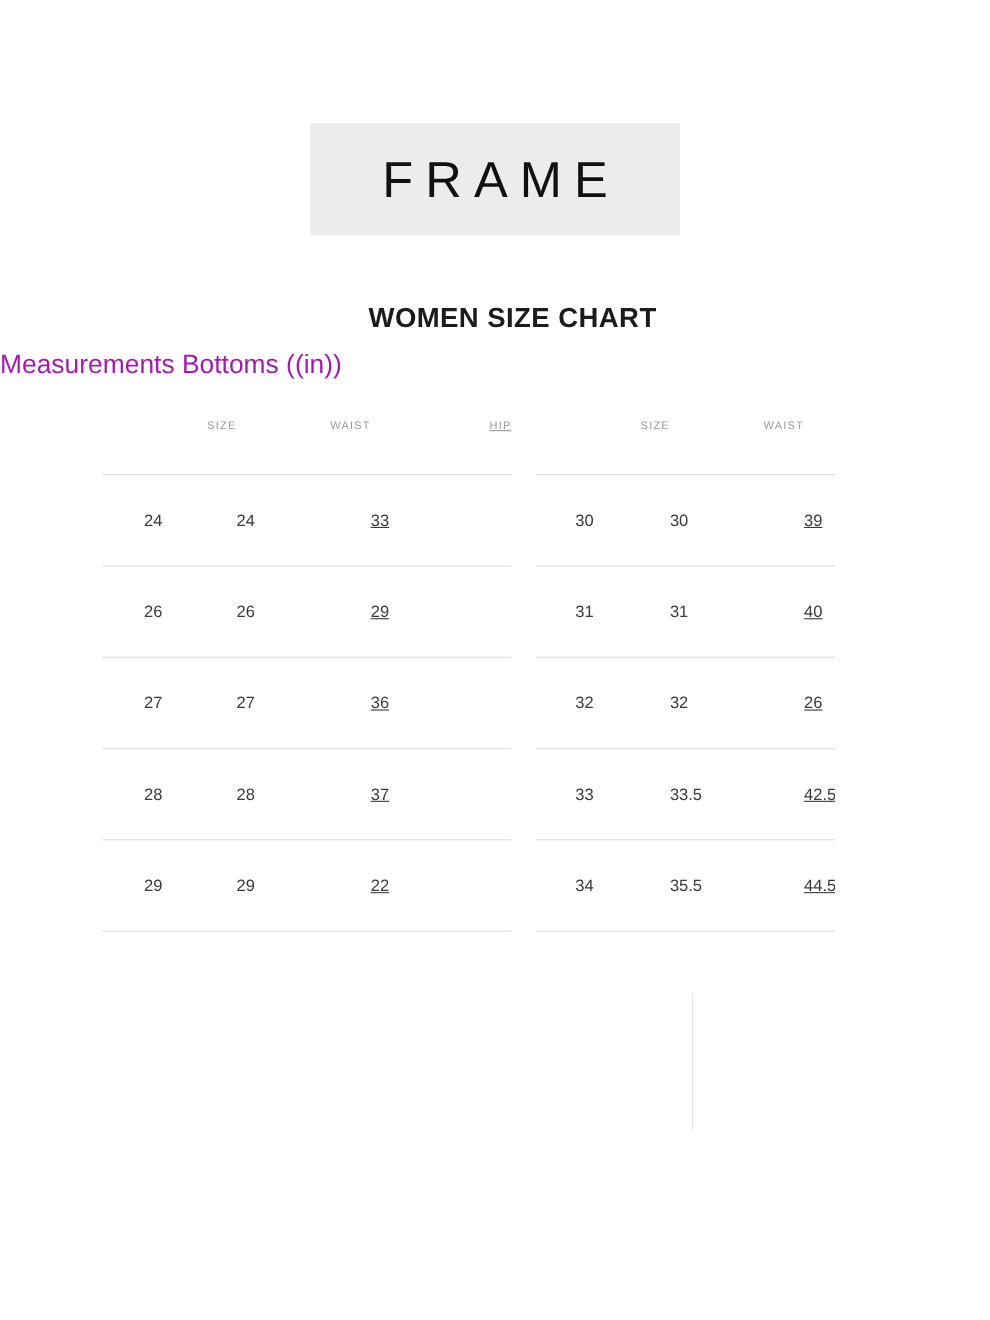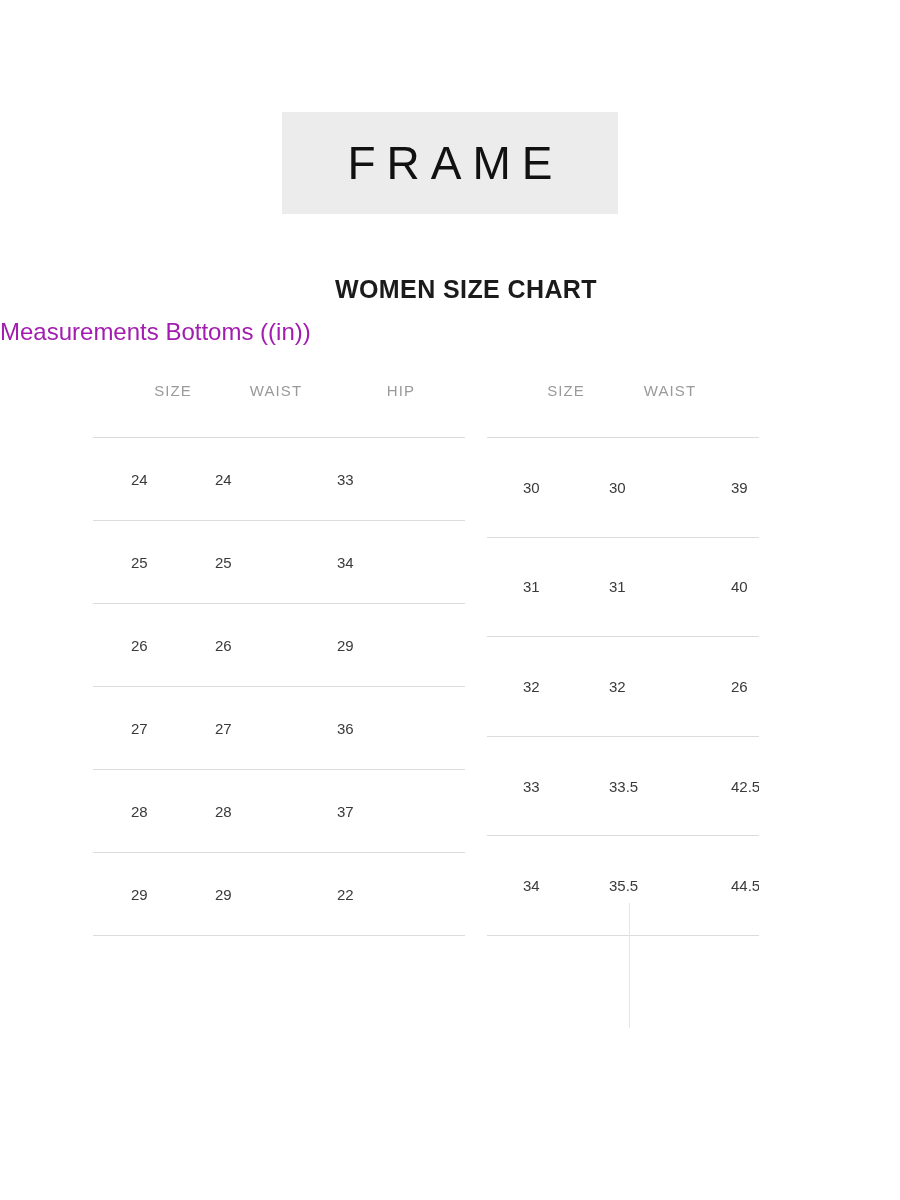--- a/index.html
+++ b/index.html
@@ -76,40 +76,40 @@
     gap: 22px;
   }
   table {
     border-collapse: collapse;
     table-layout: fixed;
   }
   table.left { width: 372px; margin-left: 52px; }
   table.right { width: 372px; }
 
   th {
-    text-align: center;
-    font-size: 15px;
+    text-align: right;
+    font-size: 10px;
     font-weight: 400;
     color: #9a9a9a;
     letter-spacing: 1.1px;
     padding: 14px 0 38px 0;
     border-bottom: 1px solid #dcdcdc;
   }
   td {
     text-align: left;
     font-size: 15px;
     font-weight: 400;
     color: #3a3a3a;
     padding: 32px 0 32px 0;
     border-bottom: 1px solid #dcdcdc;
     height: 83px;
   }
   .c0 { width: 122px; padding-left: 38px; }
   .c1 { width: 122px; }
-  .c2 { width: 128px; }
+  .c2 { width: 128px; text-decoration: underline; }
 
   table.right th.c0, table.right td.c0 { padding-left: 36px; }
 
   
   .v-rule {
     position: absolute;
     left: 629px;
     top: 903px;
     width: 1px;
     height: 125px;
@@ -138,25 +138,20 @@
           <th class="c2">HIP</th>
         </tr>
       </thead>
       <tbody>
         <tr>
           <td class="c0">24</td>
           <td class="c1">24</td>
           <td class="c2">33</td>
         </tr>
         <tr>
-          <td class="c0">25</td>
-          <td class="c1">25</td>
-          <td class="c2">34</td>
-        </tr>
-        <tr>
           <td class="c0">26</td>
           <td class="c1">26</td>
           <td class="c2">29</td>
         </tr>
         <tr>
           <td class="c0">27</td>
           <td class="c1">27</td>
           <td class="c2">36</td>
         </tr>
         <tr>

